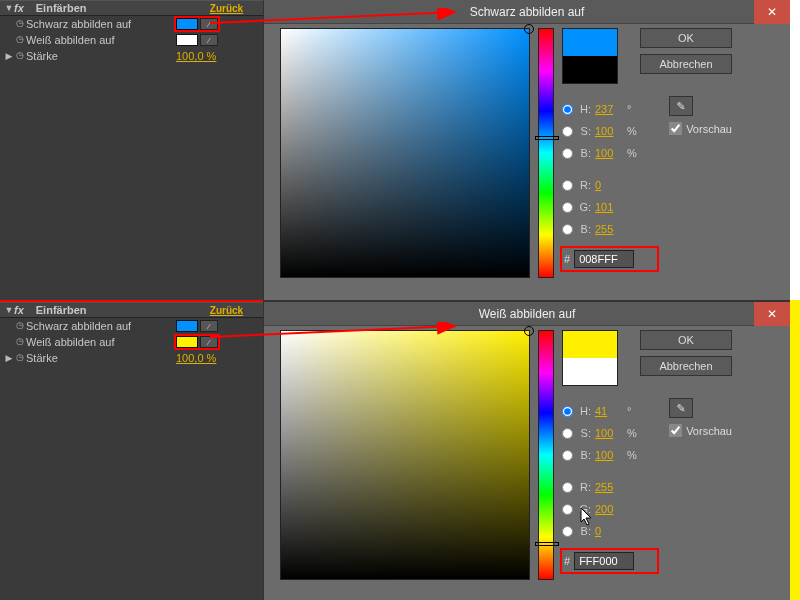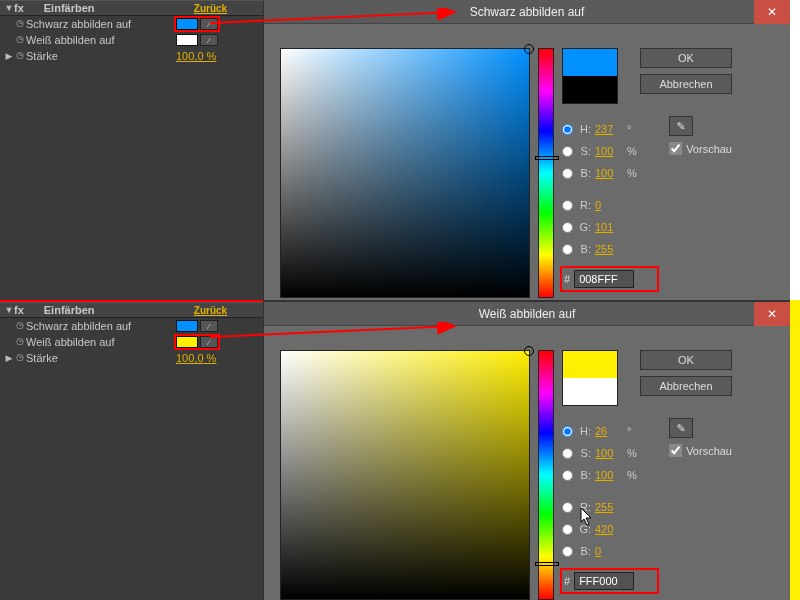--- a/index.html
+++ b/index.html
@@ -5,35 +5,35 @@
   * { box-sizing: border-box; margin: 0; padding: 0; font-family: Tahoma, Arial, sans-serif; }
   body { background: #3a3a3a; width: 800px; height: 600px; overflow: hidden; position: relative; }
 
   .half { position: absolute; left: 0; width: 800px; height: 300px; display: flex; }
   .half.top { top: 0; }
   .half.bot { top: 300px; border-top: 2px solid red; }
 
   .side { width: 264px; background: #3a3a3a; color: #c8c8c8; font-size: 11px; }
   .side-row { display: flex; align-items: center; height: 16px; padding-left: 4px; }
   .tw { width:10px; text-align:center; color:#bbb; font-size:9px; }
-  .fx { font-weight: bold; margin-right:20px; }
+  .fx { font-style: italic; font-weight: bold; margin-right:12px; }
   .hdr { background:#444; border-top:1px solid #555; border-bottom:1px solid #222; font-weight:bold; }
   .lbl { flex: 0 0 150px; }
-  .reset { color:#e0b000; text-decoration: underline; font-size:10px; }
+  .reset { color:#e0b000; text-decoration: underline; font-size:10px;margin-left:24px; }
   .sw-wrap { display:flex; align-items:center; gap:2px; }
   .swatch { width:22px; height:12px; border:1px solid #111; }
   .pipette { width:18px; height:12px; background:#555; border:1px solid #222; display:flex; align-items:center; justify-content:center; font-size:8px; color:#ccc; }
   .val-orange { color:#e0b000; text-decoration: underline; text-align: center; }
   .stopwatch { width:12px; height:12px; display:inline-block; text-align:center; font-size:9px; color:#aaa; }
   .red-box { outline:2px solid red; }
 
   .dlg { position:absolute; background:#6b6b6b; color:#ddd; font-size:11px; box-shadow:0 0 0 1px #333; }
   .dlg-title { height:24px; background:#5a5a5a; display:flex; align-items:center; justify-content:center; position:relative; font-size:12px; color:#eee; border-bottom:1px solid #444; }
   .close { position:absolute; right:0; top:0; width:36px; height:24px; background:#c94f43; color:#fff; display:flex; align-items:center; justify-content:center; font-size:12px; }
-  .dlg-body { display:flex; padding:24px 16px 8px 16px; gap:8px; }
+  .dlg-body { display:flex; padding:4px 16px 8px 16px; gap:8px; }
   .canvas { width:250px; height:250px; border:1px solid #222; position:relative; }
   .hue { width:16px; height:250px; border:1px solid #222;
     background: linear-gradient(180deg, #ff0000 0%, #ff00ff 17%, #0000ff 33%, #00ffff 50%, #00ff00 66%, #ffff00 83%, #ff0000 100%); position:relative; }
   .hue-mark { position:absolute; left:-4px; width:24px; height:4px; border:1px solid #000; background:transparent; }
   .right { width:170px; display:flex; flex-direction:column; }
   .newold { width:56px; height:56px; border:1px solid #222; display:flex; flex-direction:column; }
   .newold div { flex:1; }
   .btns { display:flex; flex-direction:column; gap:6px; align-items:flex-end; }
   .btn { width:92px; height:20px; background:#5a5a5a; border:1px solid #333; color:#ddd; font-size:11px; cursor:pointer; }
   .toprow { display:flex; justify-content:space-between; margin-bottom:12px; }
@@ -235,21 +235,21 @@
         <div class="btns">
           <button class="btn">OK</button>
           <button class="btn">Abbrechen</button>
         </div>
       </div>
       <div style="display:flex; gap:12px;">
         <div class="field-col">
           <div class="fl">
               <input type="radio" checked="" style="">
               <span class="lab">H:</span>
-              <span class="v">26</span>
+              <span class="v">41</span>
               <span class="u">°</span>
             </div>
           <div class="fl">
               <input type="radio" style="">
               <span class="lab">S:</span>
               <span class="v">100</span>
               <span class="u">%</span>
             </div>
           <div class="fl">
               <input type="radio" style="">
@@ -259,21 +259,21 @@
             </div>
           <div style="height:6px"></div>
           <div class="fl">
               <input type="radio" style="">
               <span class="lab">R:</span>
               <span class="v">255</span>
             </div>
           <div class="fl">
               <input type="radio" style="">
               <span class="lab">G:</span>
-              <span class="v">420</span>
+              <span class="v">200</span>
             </div>
           <div class="fl">
               <input type="radio" style="">
               <span class="lab">B:</span>
               <span class="v">0</span>
             </div>
           <div class="hex-row hex-red">
             <span>#</span>
             <input value="FFF000" style="">
           </div>

